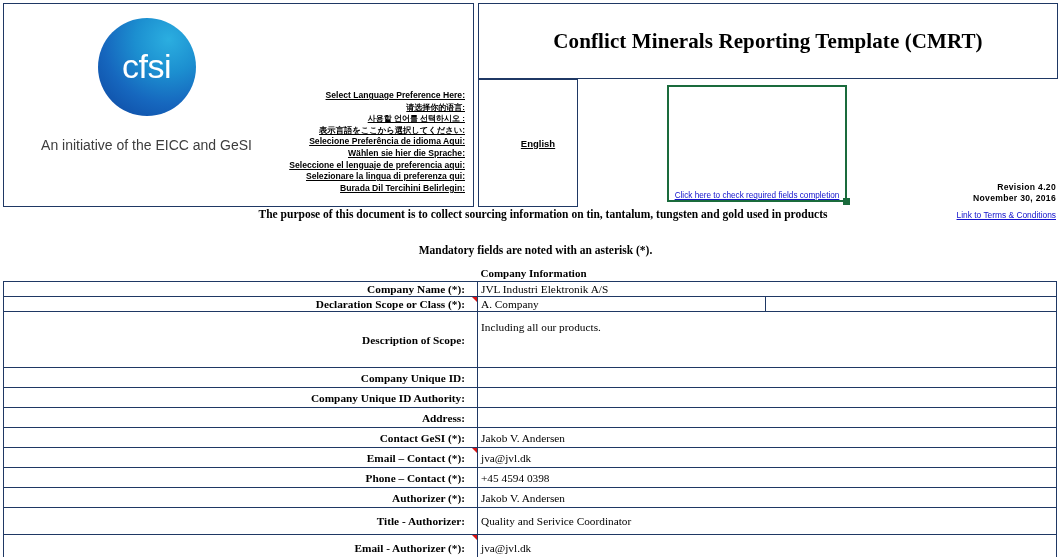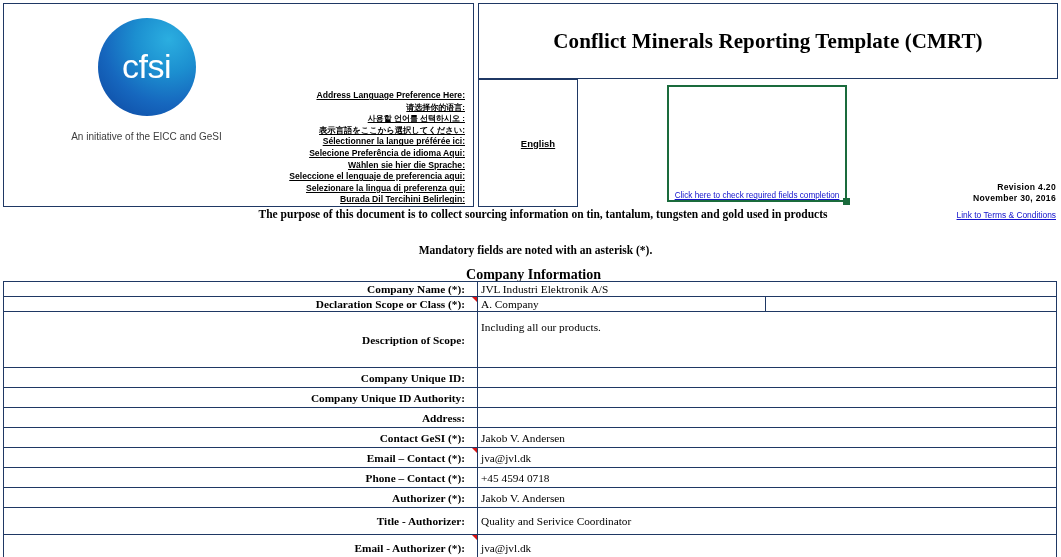--- a/index.html
+++ b/index.html
@@ -28,22 +28,22 @@
     background:radial-gradient(circle at 72% 22%, #2BAEE0 0%, #1C8FD0 32%, #1667BE 62%, #0F4FA8 88%, #0B3F92 100%);
     display:flex;align-items:center;justify-content:center;
     margin-top:2px;
   }
   .logo-text{
     color:#ffffff;font-family:"Liberation Sans","DejaVu Sans",sans-serif;
     font-size:34px;letter-spacing:-0.5px;line-height:1;font-weight:400;
     transform:translateY(-1px);
   }
   .logo-sub{
-    margin-top:15px;font-family:"Liberation Sans","DejaVu Sans",sans-serif;
-    font-size:10px;color:#3d3d3d;white-space:nowrap;
+    margin-top:21px;font-family:"Liberation Sans","DejaVu Sans",sans-serif;
+    font-size:14px;color:#3d3d3d;white-space:nowrap;
   }
   .lang-list{
     position:absolute;right:8px;top:86px;width:330px;
     text-align:right;line-height:11.6px;
   }
   .lang-list div{
     font-family:"Liberation Sans","DejaVu Sans",sans-serif;
     font-size:8.6px;font-weight:bold;text-decoration:underline;
     color:#000;white-space:nowrap;
   }
@@ -101,21 +101,21 @@
   }
 
   .mandatory{
     position:absolute;left:0;top:244px;width:1061px;text-align:center;
     padding-left:10px;box-sizing:border-box;
     font-size:11.5px;font-weight:bold;
   }
   .company-info-hdr{
     position:absolute;left:0;top:267px;width:1061px;text-align:center;
     padding-left:6px;box-sizing:border-box;
-    font-size:14px;font-weight:bold;
+    font-size:11px;font-weight:bold;
   }
 
   
   .form{
     position:absolute;left:3px;top:281px;width:1053px;
     border-collapse:collapse;table-layout:fixed;
   }
   .form td{
     border:1px solid #1F3864;
     padding:0 3px;
@@ -146,25 +146,24 @@
 
   <div class="hdr-left">
     <div class="logo-wrap">
       <div class="logo-circle">
         <span class="logo-text">cfsi</span>
       </div>
       <div class="logo-sub">An initiative of the EICC and GeSI</div>
     </div>
 
     <div class="lang-list">
-      <div>Address Language Preference Here:</div>
+      <div>Select Language Preference Here:</div>
       <div class="cjk">请选择你的语言:</div>
       <div class="cjk">사용할 언어를 선택하시오 :</div>
       <div class="ja">表示言語をここから選択してください:</div>
-      <div>Sélectionner la langue préférée ici:</div>
       <div>Selecione Preferência de idioma Aqui:</div>
       <div>Wählen sie hier die Sprache:</div>
       <div>Seleccione el lenguaje de preferencia aqui:</div>
       <div>Selezionare la lingua di preferenza qui:</div>
       <div>Burada Dil Tercihini Belirlegin:</div>
     </div>
   </div>
 
   <div class="hdr-title">
     <span>Conflict Minerals Reporting Template (CMRT)</span>
@@ -239,21 +238,21 @@
       <tr class="mid">
         <td class="label">
           <span>Email – Contact (*):</span>
           <span class="marker"></span>
         </td>
         <td class="value" colspan="2">jva@jvl.dk</td>
       </tr>
 
       <tr class="mid">
         <td class="label">Phone – Contact (*):</td>
-        <td class="value" colspan="2">+45 4594 0718</td>
+        <td class="value" colspan="2">+45 4594 0398</td>
       </tr>
 
       <tr class="mid">
         <td class="label">Authorizer (*):</td>
         <td class="value" colspan="2">Jakob V. Andersen</td>
       </tr>
 
       <tr style="height:26px">
         <td class="label" style="height:26px">Title - Authorizer:</td>
         <td class="value" colspan="2" style="height:26px">Quality and Serivice Coordinator</td>

